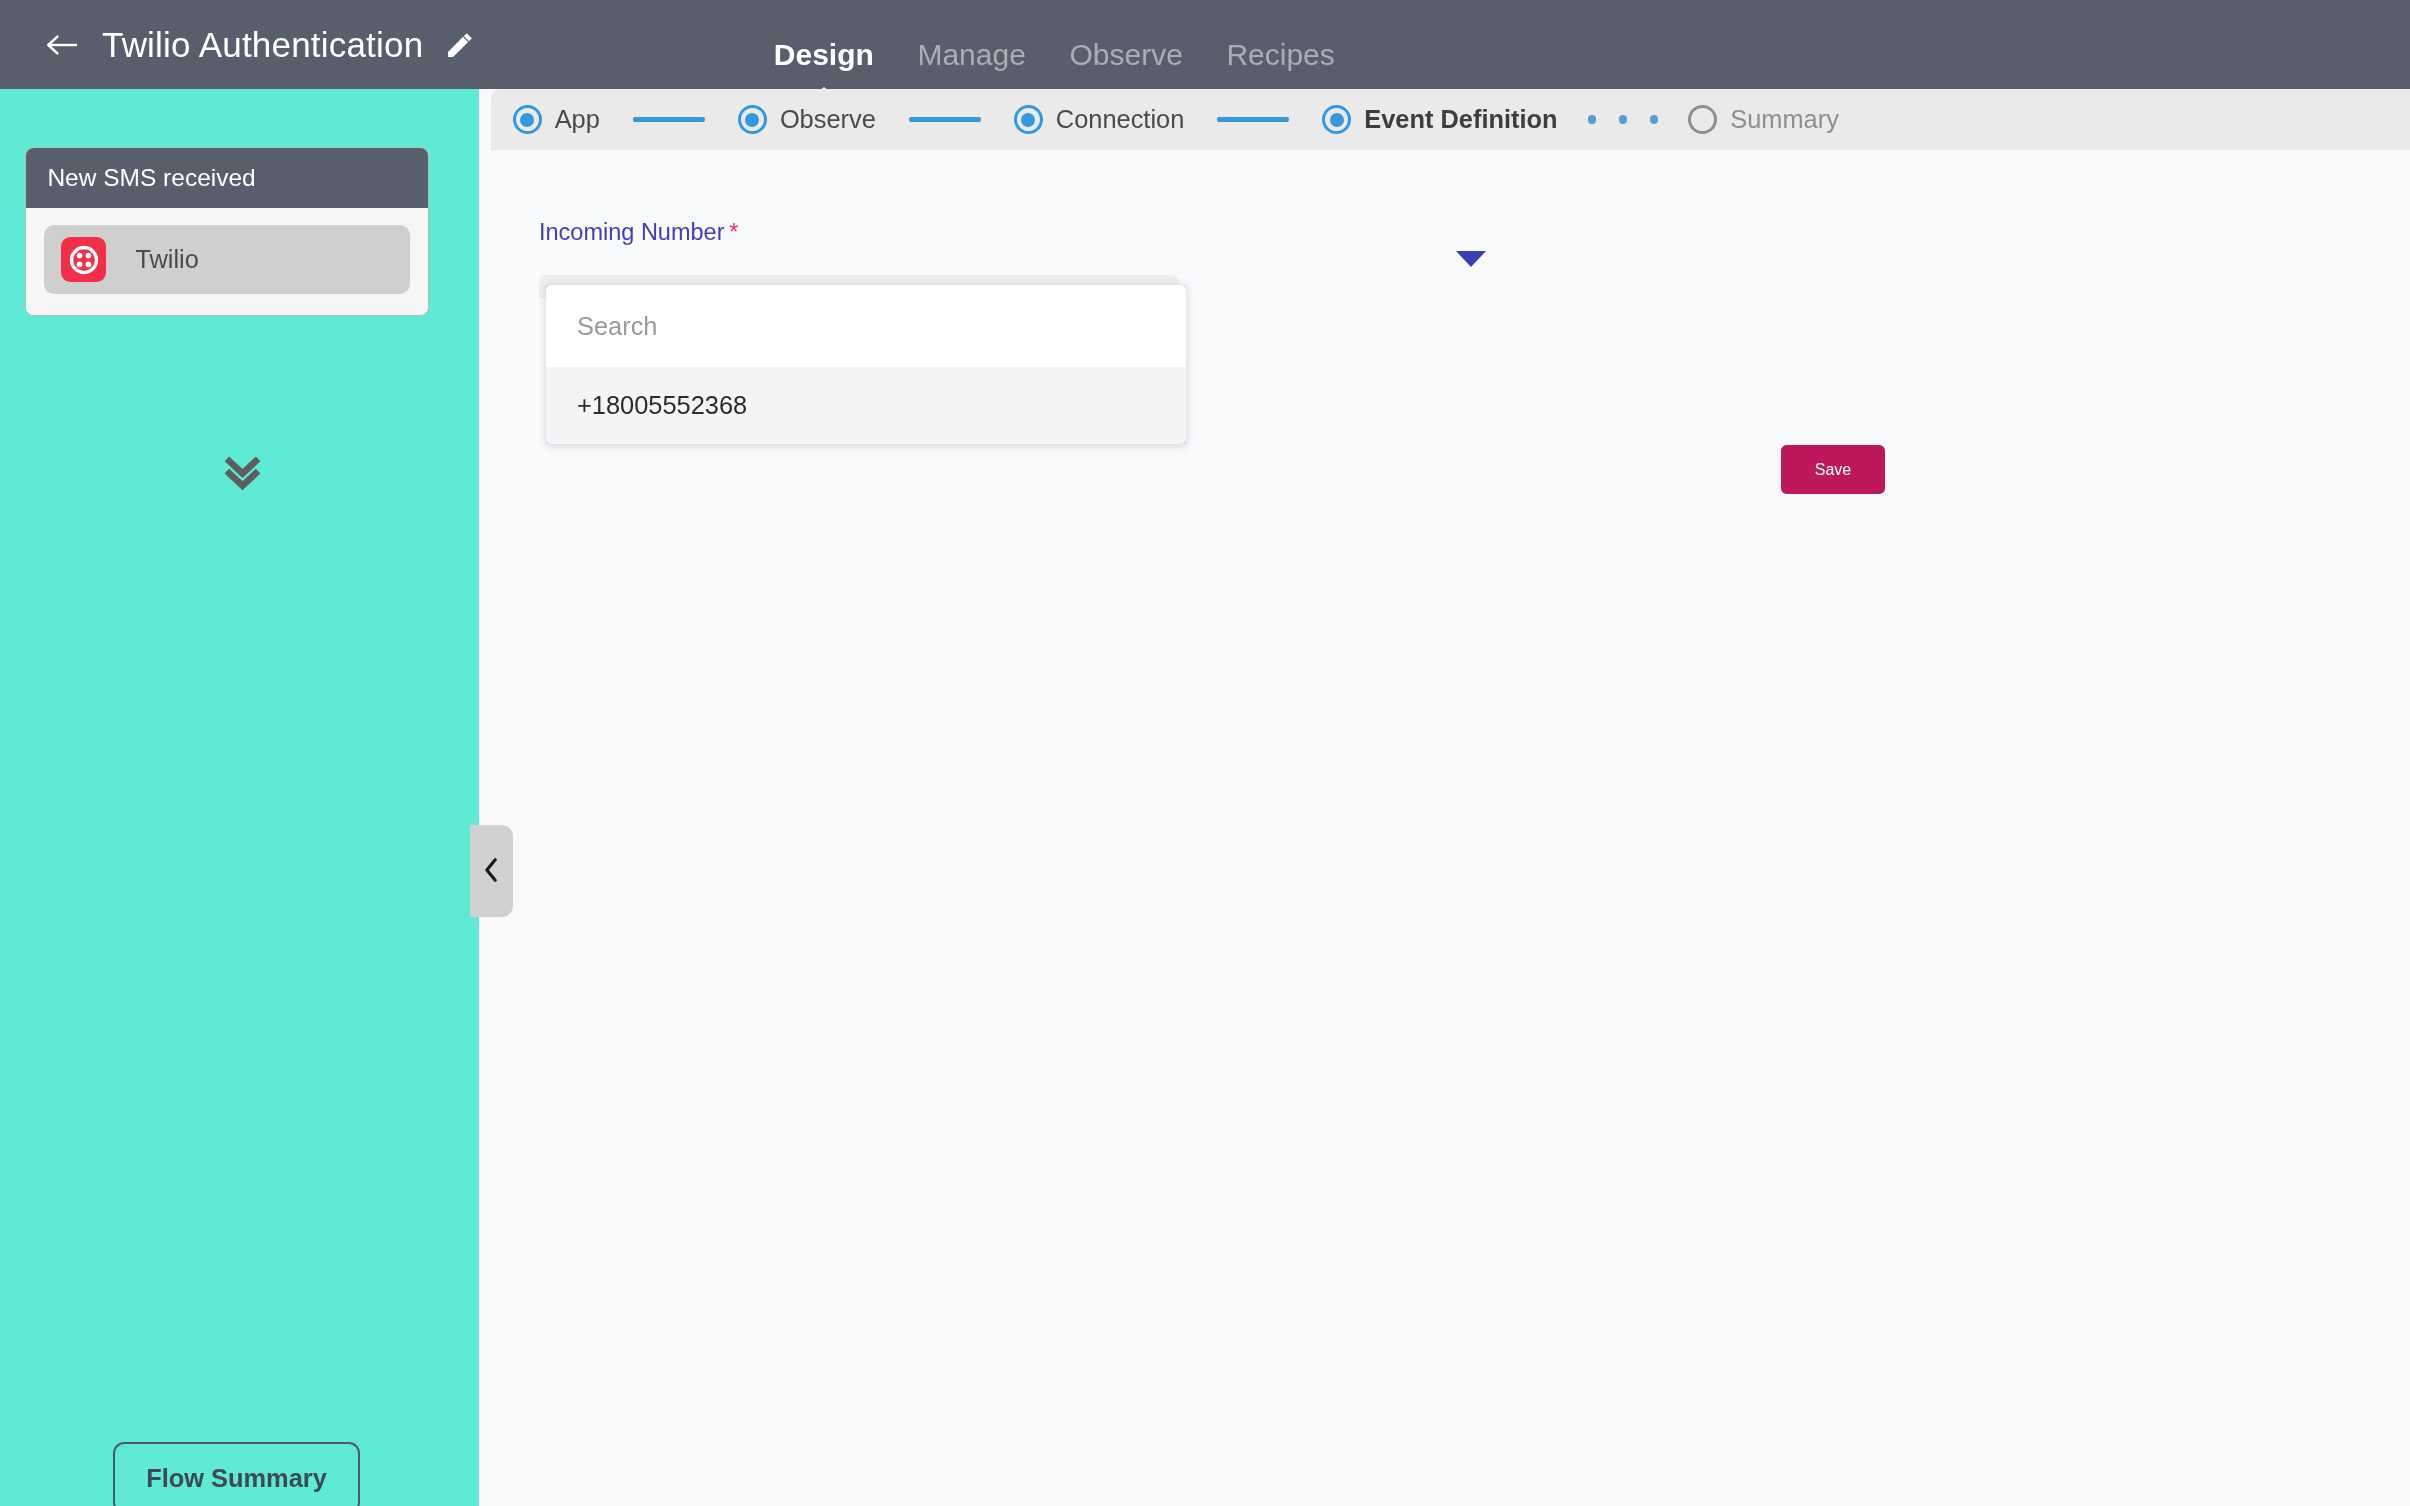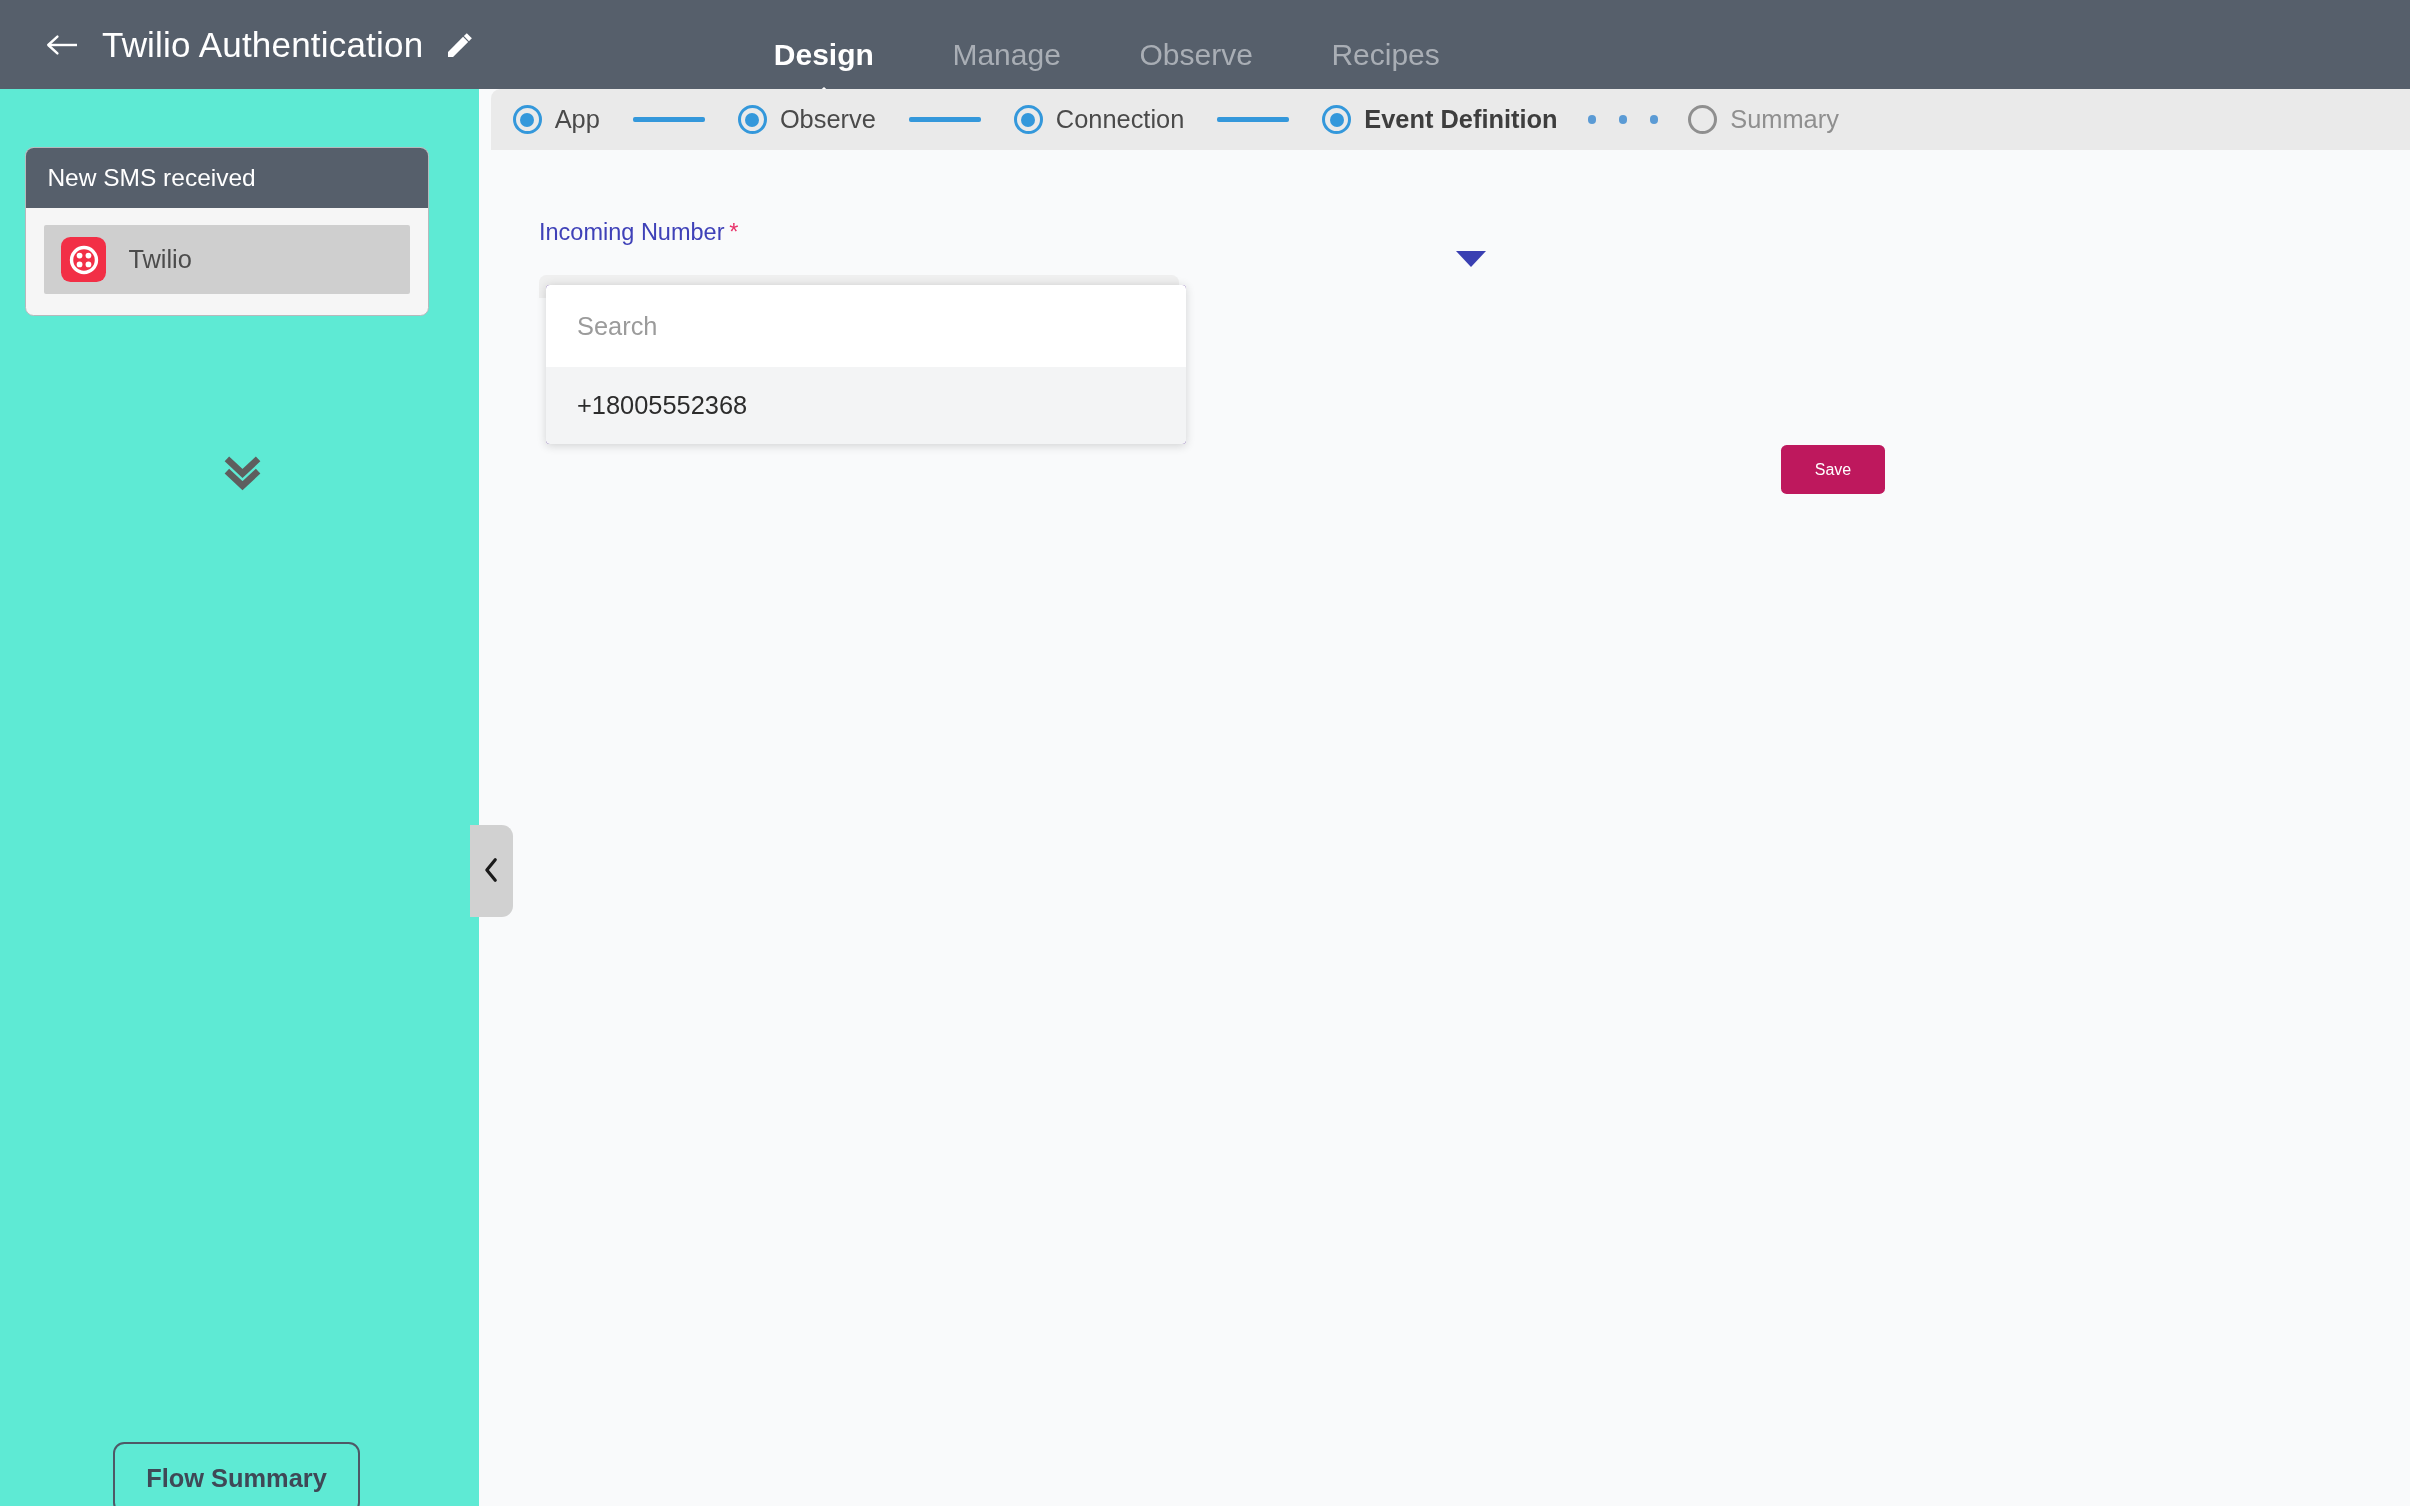--- a/index.html
+++ b/index.html
@@ -28,21 +28,21 @@
   }
   .back-arrow svg { display: block; }
   .flow-title {
     color: #ffffff; font-size: 35px; font-weight: 400;
     letter-spacing: 0.2px; white-space: nowrap;
   }
   .edit-pencil { width: 32px; height: 32px; cursor: pointer; display:block; }
 
   .hdr-tabs {
     position: absolute; left: 770px; top: 0;
-    height: 110px; display: flex; align-items: center; gap: 71px;
+    height: 110px; display: flex; align-items: center; gap: 36px;
   }
   .tab {
     font-size: 30px; color: #a9aeb5; cursor: pointer;
     position: relative; height: 89px; display: flex; align-items: center;
     padding: 0 3.8px;
   }
   .tab.active { color: #ffffff; font-weight: 700; }
   .tab.active::after {
     content: ""; position: absolute;
     left: 50%; transform: translateX(-50%);
@@ -75,22 +75,22 @@
     border-radius: 8.5px;
     background: #f6f6f6;
     overflow: hidden;
   }
   .node-card-head {
     background: #565f6b; color: #ffffff;
     font-size: 24.5px; padding: 16px 21px;
   }
   .node-card-body { padding: 17px 18px 21px 18px; }
   .node-row {
-    background: #cfcfcf; border-radius: 2px;
-    display: flex; align-items: center; gap: 22px;
+    background: #cfcfcf; border-radius: 10px;
+    display: flex; align-items: center; gap: 29px;
     padding: 12.2px 17px;
     cursor: pointer;
   }
   .twilio-logo {
     width: 45px; height: 45px; border-radius: 9.4px;
     background: #f22f46; flex: 0 0 45px;
     display: flex; align-items: center; justify-content: center;
   }
   .node-row-label { color: #4c4c4c; font-size: 25.4px; }
 

